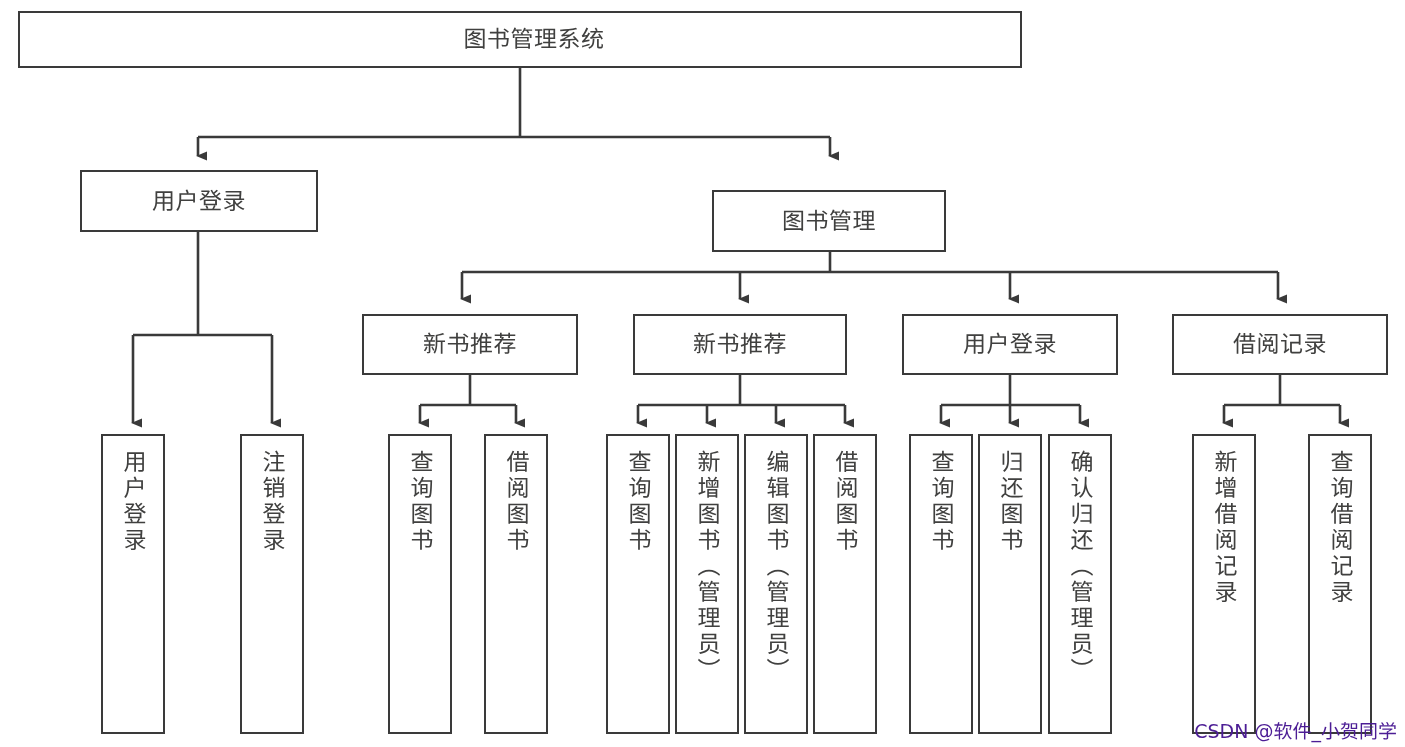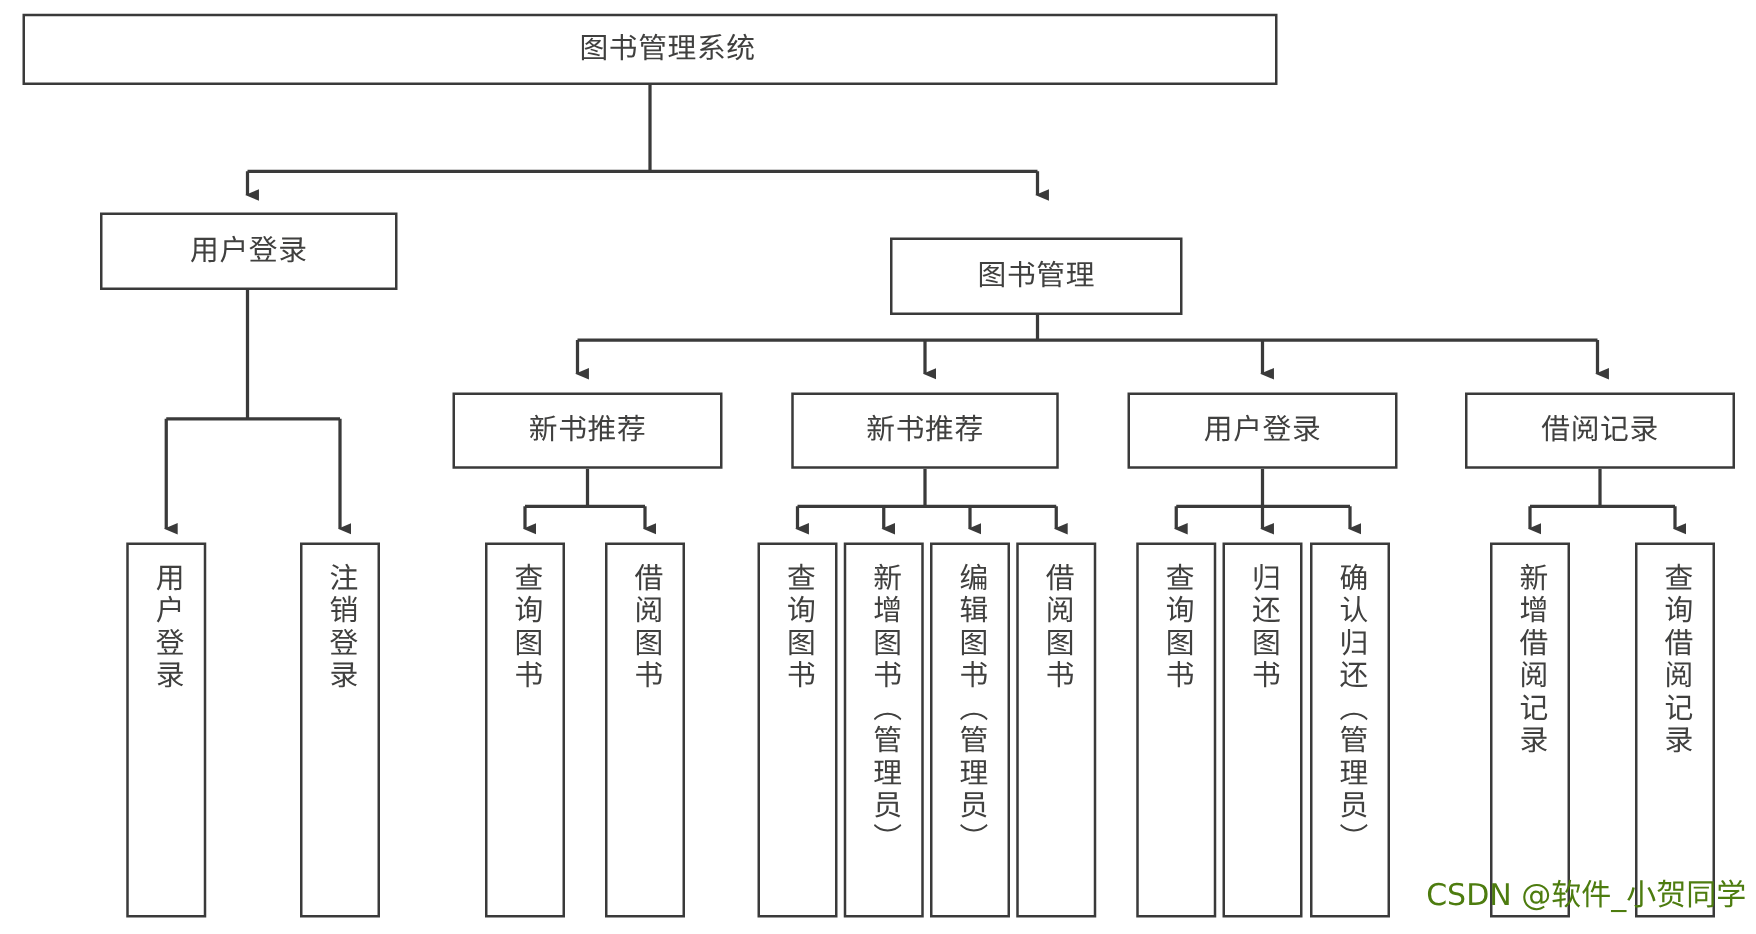--- a/index.html
+++ b/index.html
@@ -57,23 +57,23 @@
   .node.vert .label{
     writing-mode:vertical-rl;
     text-orientation:upright;
     line-height:1.05;
     letter-spacing:3px;
     white-space:nowrap;
   }
   .watermark{
     position:absolute;
     right:8px;
-    bottom:16px;
-    font-size:24px;
-    color:#4d7c0f;
+    bottom:4px;
+    font-size:19px;
+    color:#4c1d95;
     white-space:nowrap;
     font-family:"DejaVu Sans","Liberation Sans",sans-serif;
     pointer-events:none;
   }
 </style>
 </head>
 <body>
 
 <div id="canvas">
 

